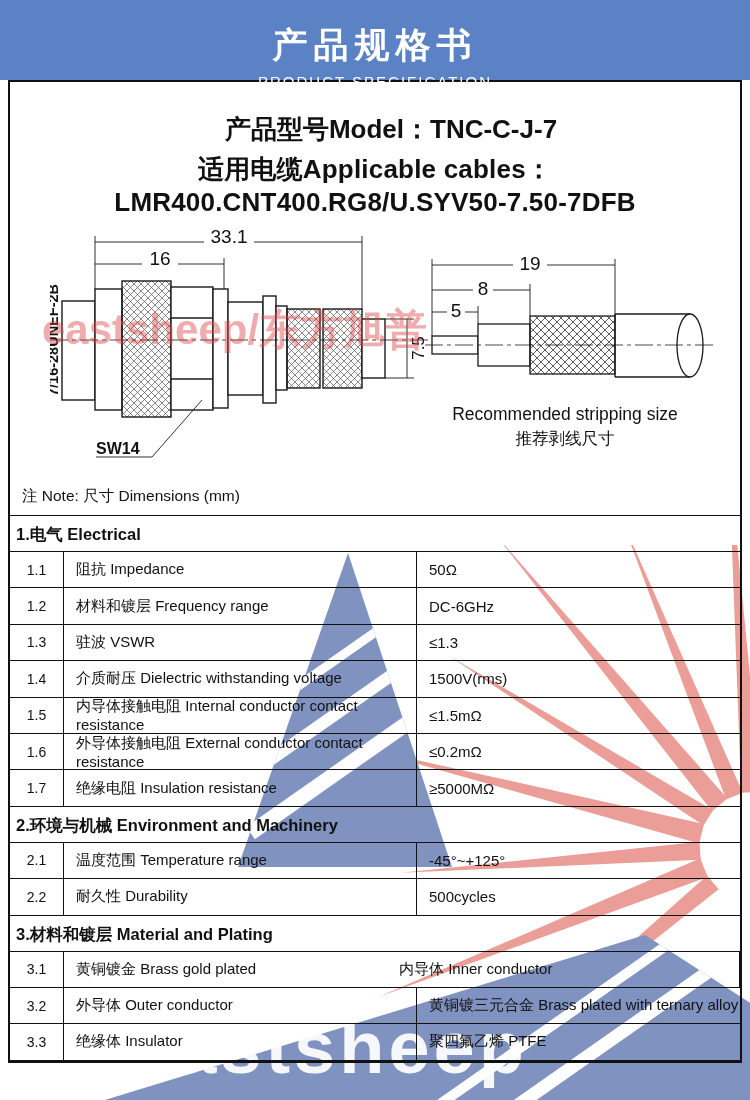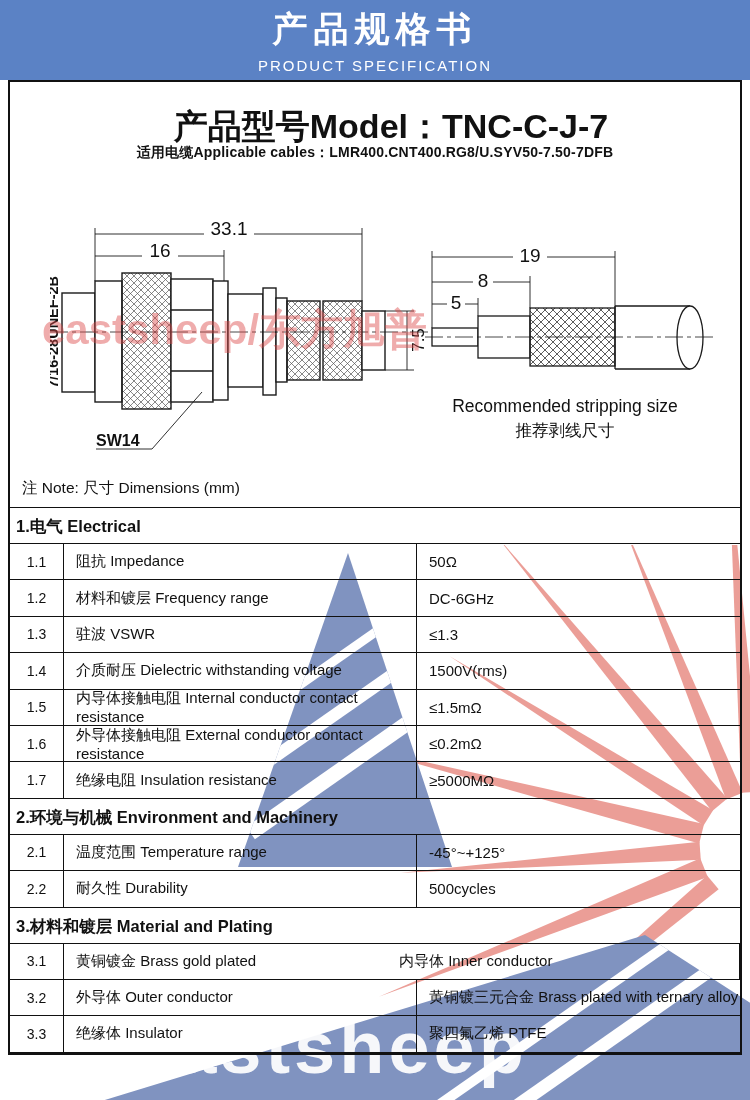--- a/index.html
+++ b/index.html
@@ -7,39 +7,39 @@
   body { font-family:"Liberation Sans","DejaVu Sans",sans-serif; }
   .page {
     position:relative; width:750px; height:1100px; margin:0 auto;
     background:#fff; overflow:hidden;
   }
   
   .banner {
     position:absolute; top:0; left:0; width:750px; height:80px;
     background:#5b82c5; color:#fff; text-align:center; z-index:4;
   }
-  .banner-title { padding-top:6px; font-size:35px; font-weight:bold; letter-spacing:6px; }
+  .banner-title { padding-top:22px; font-size:35px; font-weight:bold; letter-spacing:6px; }
   .banner-sub   { margin-top:4px; font-size:15px; letter-spacing:2px; }
 
   
   .logo-svg { position:absolute; left:0; top:545px; width:750px; height:555px; z-index:1; pointer-events:none; }
 
   
   .wm-red {
     position:absolute; left:42px; top:302px; z-index:3; pointer-events:none;
     font-size:42px; font-weight:bold; color:rgba(219,70,70,0.45); white-space:nowrap;
   }
 
   
   .content {
     position:absolute; top:80px; left:8px; width:734px; z-index:2;
     border:2px solid #111; background:transparent; color:#111;
   }
-  .model-line  { margin-top:22px; height:34px; text-align:center; font-size:34px; font-weight:bold;padding-left:32px; }
-  .cables-line { margin-top:6px;  height:28px; text-align:center; font-size:14px; font-weight:bold; letter-spacing:0.2px; }
+  .model-line  { margin-top:30px; height:34px; text-align:center; font-size:26px; font-weight:bold;padding-left:32px; }
+  .cables-line { margin-top:6px;  height:28px; text-align:center; font-size:26px; font-weight:bold; letter-spacing:0.2px; }
 
   .drawings { position:relative; height:282px; }
   .draw-left  { position:absolute; left:40px;  top:34px; width:390px; height:252px; }
   .draw-right { position:absolute; left:415px; top:34px; width:290px; height:252px; }
 
   .note-row {
     height:54px; border-bottom:1px solid #111;
     display:flex; align-items:flex-end; padding:0 0 8px 12px; font-size:15.5px;
   }
   .params-title {

